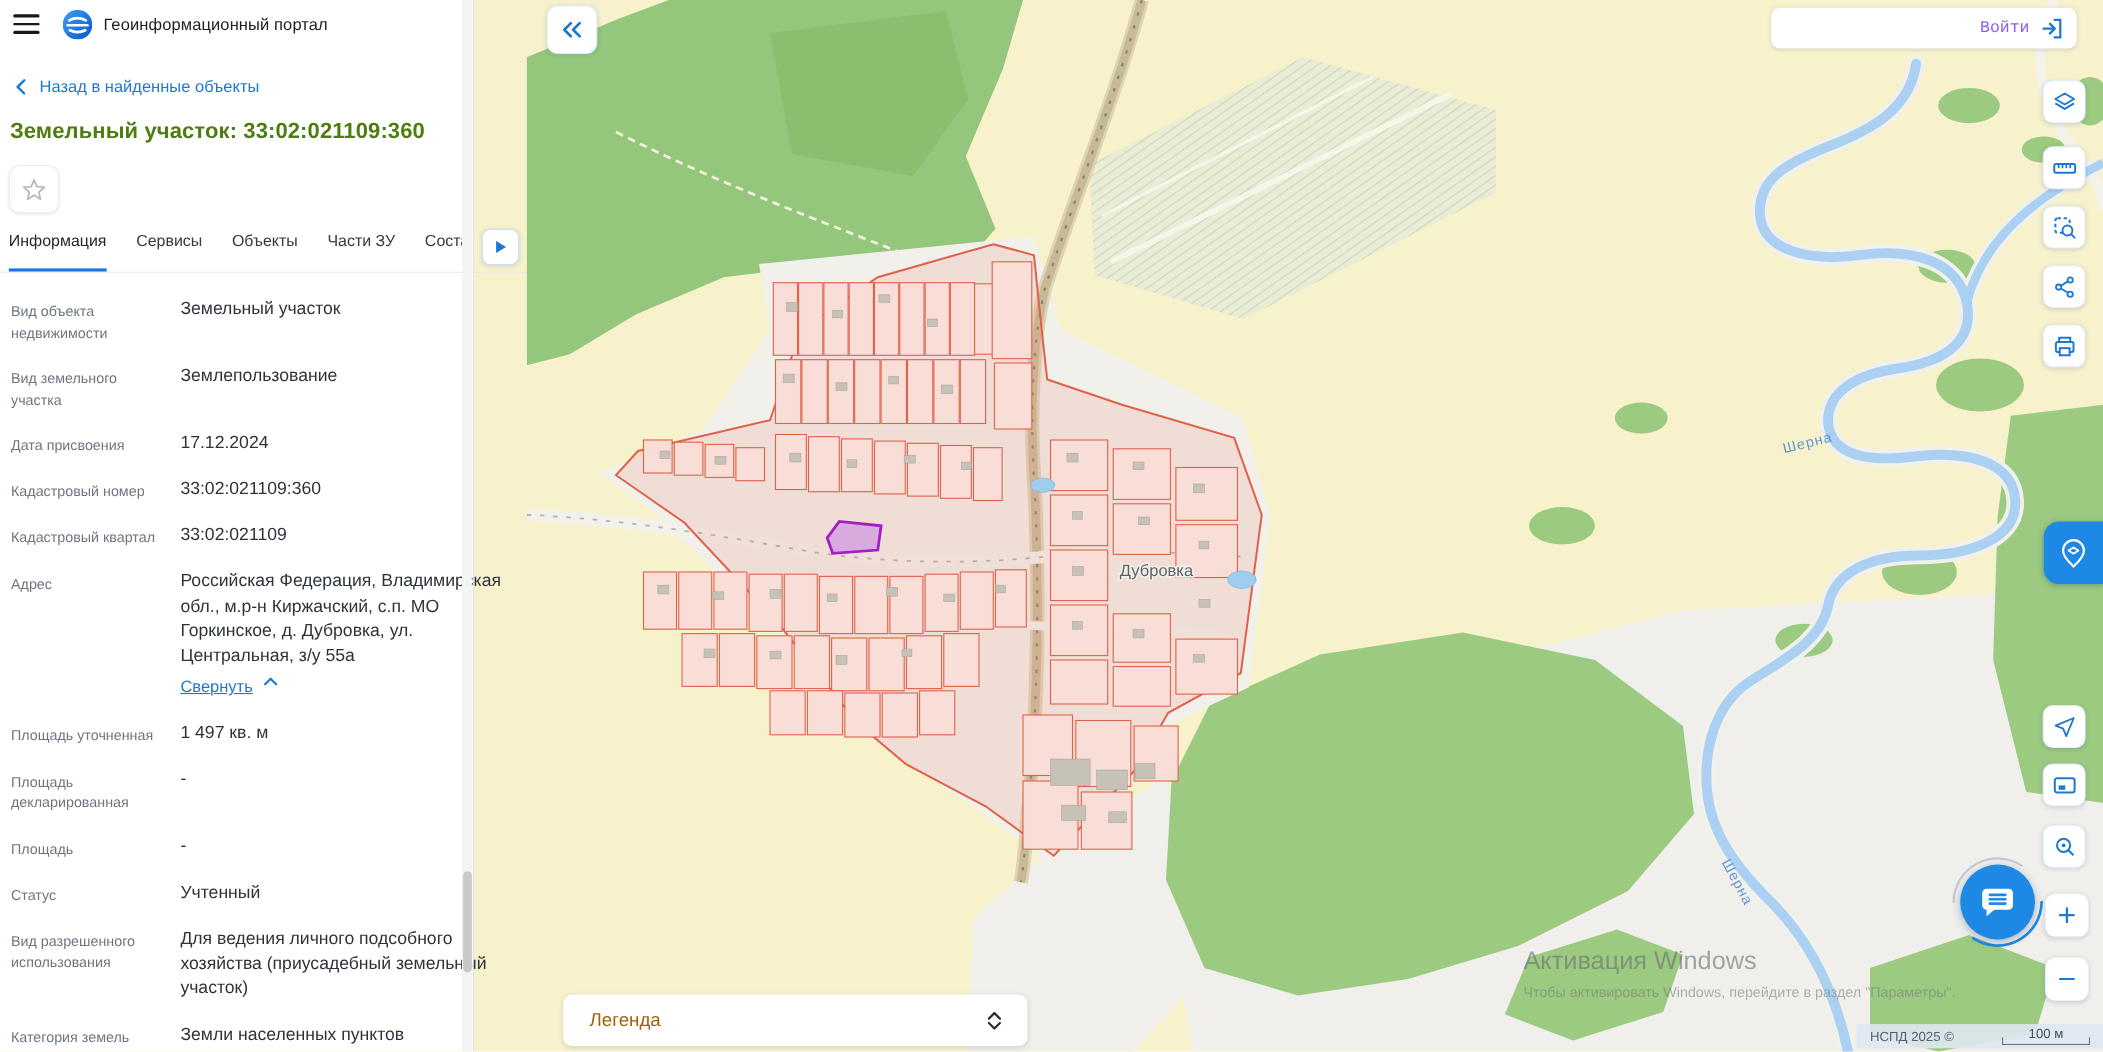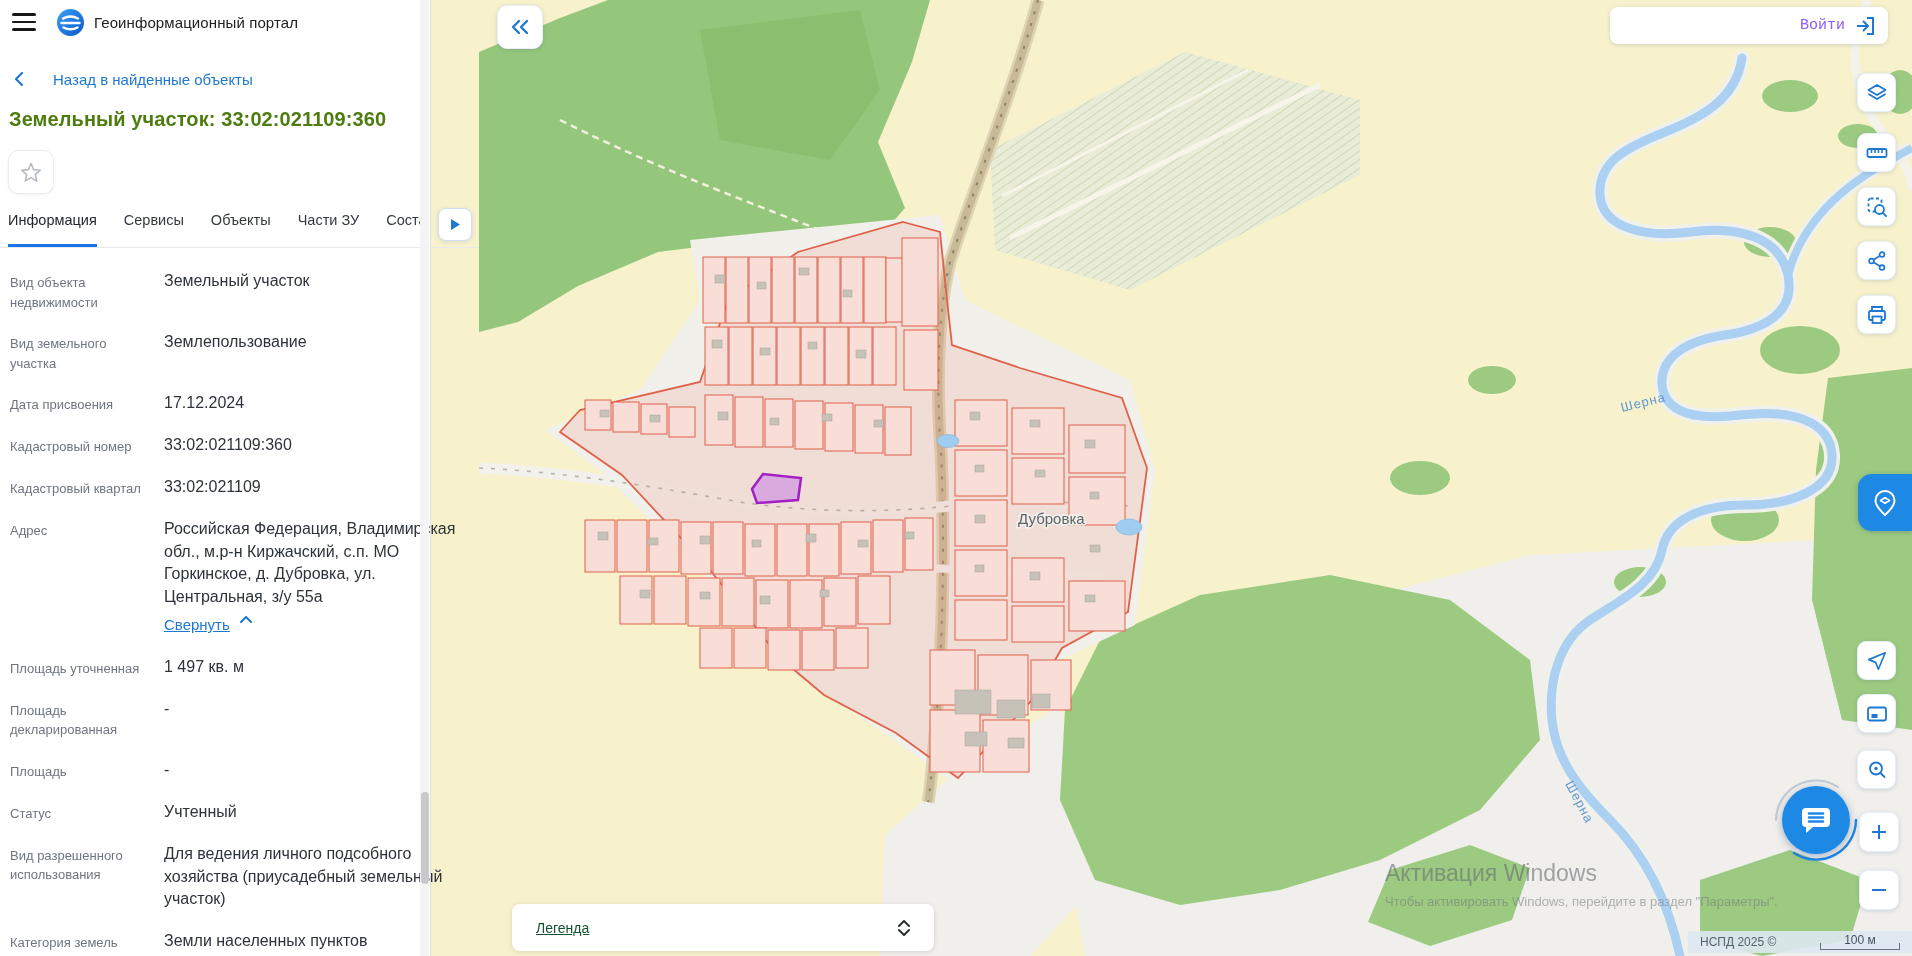--- a/index.html
+++ b/index.html
@@ -15,21 +15,21 @@
     background:#fff; z-index:10; border-right:1px solid #e0e0e0; }
   .sb-scroll-track { position:absolute; right:1px; top:0; width:9px; height:956px; background:#f4f4f4; }
   .sb-scroll-thumb { position:absolute; right:1px; top:792px; width:8px; height:92px; background:#c9c9c9; border-radius:4px; }
 
   .sb-header { display:flex; align-items:center; height:44px; padding:0 12px; }
   .burger { width:24px; height:18px; display:flex; flex-direction:column; justify-content:space-between; cursor:pointer; }
   .burger span { display:block; height:2.6px; background:#17181a; border-radius:2px; }
   .logo { margin-left:21px; width:27px; height:27px; flex:0 0 auto; }
   .app-title { margin-left:10px; font-size:15px; color:#202124; font-weight:500; letter-spacing:.1px; }
 
-  .back-link { display:flex; align-items:center; gap:27px; margin:26px 0 0 12px;
+  .back-link { display:flex; align-items:center; gap:10px; margin:26px 0 0 12px;
     color:#1e78d2; font-size:15px; cursor:pointer; }
   .obj-title { margin:20px 0 0 9px; font-size:20px; font-weight:600; color:#4d7c0f; letter-spacing:.1px; }
   .fav-btn { position:absolute; left:8px; top:150px; width:46px; height:44px; background:#fff;
     border:1px solid #ececec; border-radius:10px; box-shadow:0 1px 3px rgba(0,0,0,.06);
     display:flex; align-items:center; justify-content:center; cursor:pointer; }
 
   .tabs { position:absolute; left:0; top:212px; width:478px; height:36px;
     border-bottom:1px solid #e7e9ec; display:flex; gap:27px; padding-left:8px; overflow:hidden; }
   .tab { font-size:14.5px; color:#34383f; padding-bottom:9px; white-space:nowrap; cursor:pointer; }
   .tab.active { color:#23272e; font-weight:500; border-bottom:3px solid #1a73e8; }
@@ -59,21 +59,21 @@
     border-radius:14px 0 0 14px; display:flex; align-items:center; justify-content:center;
     box-shadow:0 1px 5px rgba(20,60,120,.3); cursor:pointer; z-index:5; }
   .chat-wrap { position:absolute; left:1768px; top:772px; width:96px; height:96px; z-index:5; }
   .chat-btn { position:absolute; left:14px; top:14px; width:68px; height:68px; border-radius:50%;
     background:#1e88e5; display:flex; align-items:center; justify-content:center;
     box-shadow:0 2px 8px rgba(20,60,120,.35); cursor:pointer; }
 
   .legend-bar { position:absolute; left:512px; top:904px; width:422px; height:47px; background:#fff;
     border-radius:8px; box-shadow:0 1px 5px rgba(0,0,0,.12); display:flex; align-items:center;
     justify-content:space-between; padding:0 22px 0 24px; z-index:5; cursor:pointer; }
-  .legend-title { font-size:14px; color:#14532d; font-weight:500;text-decoration:underline; }
+  .legend-title { font-size:17px; color:#a16207; font-weight:500; }
 
   .attribution { position:absolute; right:0; bottom:3px; width:224px; height:22px;
     background:rgba(222,232,242,.9); display:flex; align-items:center; z-index:5; }
   .attr-text { font-size:12px; color:#57616d; padding-left:12px; flex:1; }
   .scalebar { position:relative; width:88px; height:20px; margin-right:8px; }
   .scale-label { position:absolute; width:100%; text-align:center; top:1px; font-size:12px; color:#44505c; }
   .scale-bracket { position:absolute; left:4px; right:4px; bottom:2px; height:7px;
     border-left:1.5px solid #6b7280; border-right:1.5px solid #6b7280; border-bottom:1.5px solid #6b7280; }
 
   .wm1 { position:absolute; left:1385px; top:860px; font-size:23px; color:rgba(105,110,115,.6); z-index:4; }

